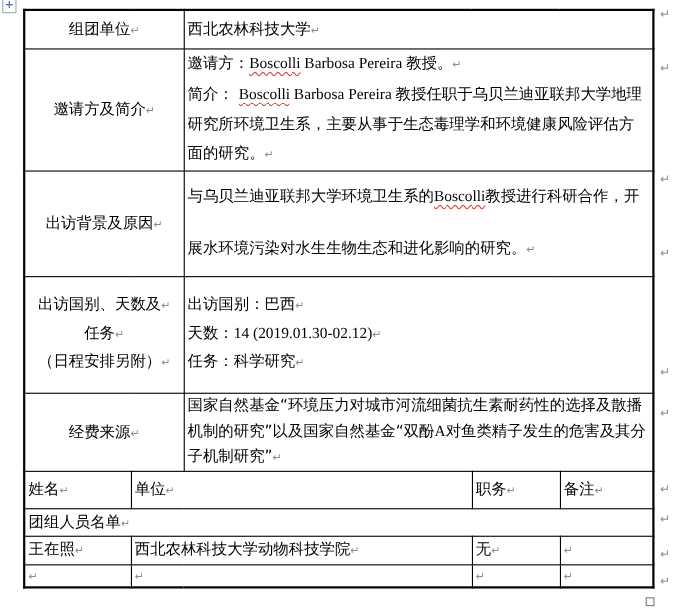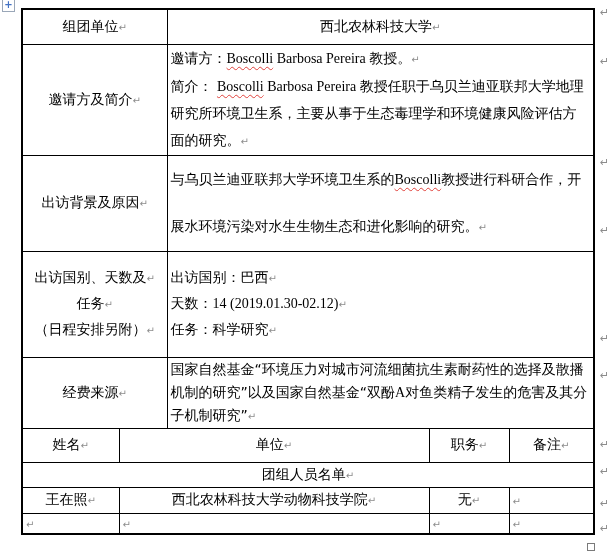--- a/index.html
+++ b/index.html
@@ -9,21 +9,21 @@
   html,body{margin:0;padding:0;}
   body{width:613px;height:553px;background:var(--page_bg);position:relative;
        font-family:"DejaVu Sans",sans-serif;color:#000;overflow:hidden;}
   .doc-table{position:absolute;left:21px;top:8px;width:572px;
        border-collapse:collapse;table-layout:fixed;
        border:2px solid var(--border_black);}
   .doc-table td{border:1px solid var(--border_black);font-size:14px;
        padding:0 3px;vertical-align:middle;overflow:hidden;}
   .lbl{text-align:center;}
   .cl{text-align:left;}
-  .cc{text-align:center;}
+  .cc{}
   .vtop{vertical-align:top;padding-top:3px;}
   .lh27{line-height:27px;}
   .lh35{line-height:46px;}
   .lh24{line-height:24px;}
   .lh23{line-height:23px;}
   .lat{font-family:"Liberation Serif",serif;}
   .sq{text-decoration:underline;text-decoration-style:wavy;
       text-decoration-color:var(--squiggle_red);text-decoration-thickness:1px;
       text-underline-offset:3px;margin-top:24px;}
   .pm{color:var(--mark_gray);font-size:10px;font-family:"DejaVu Sans",sans-serif;}

